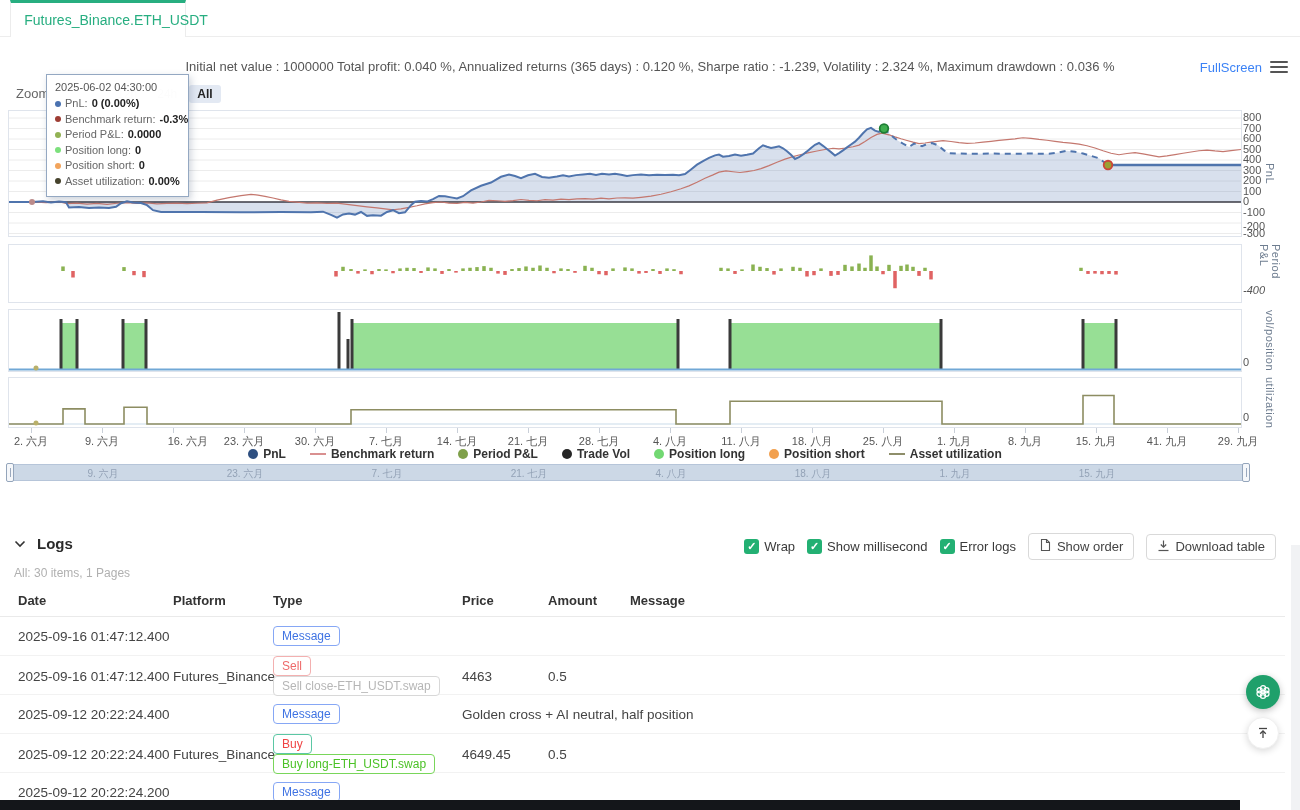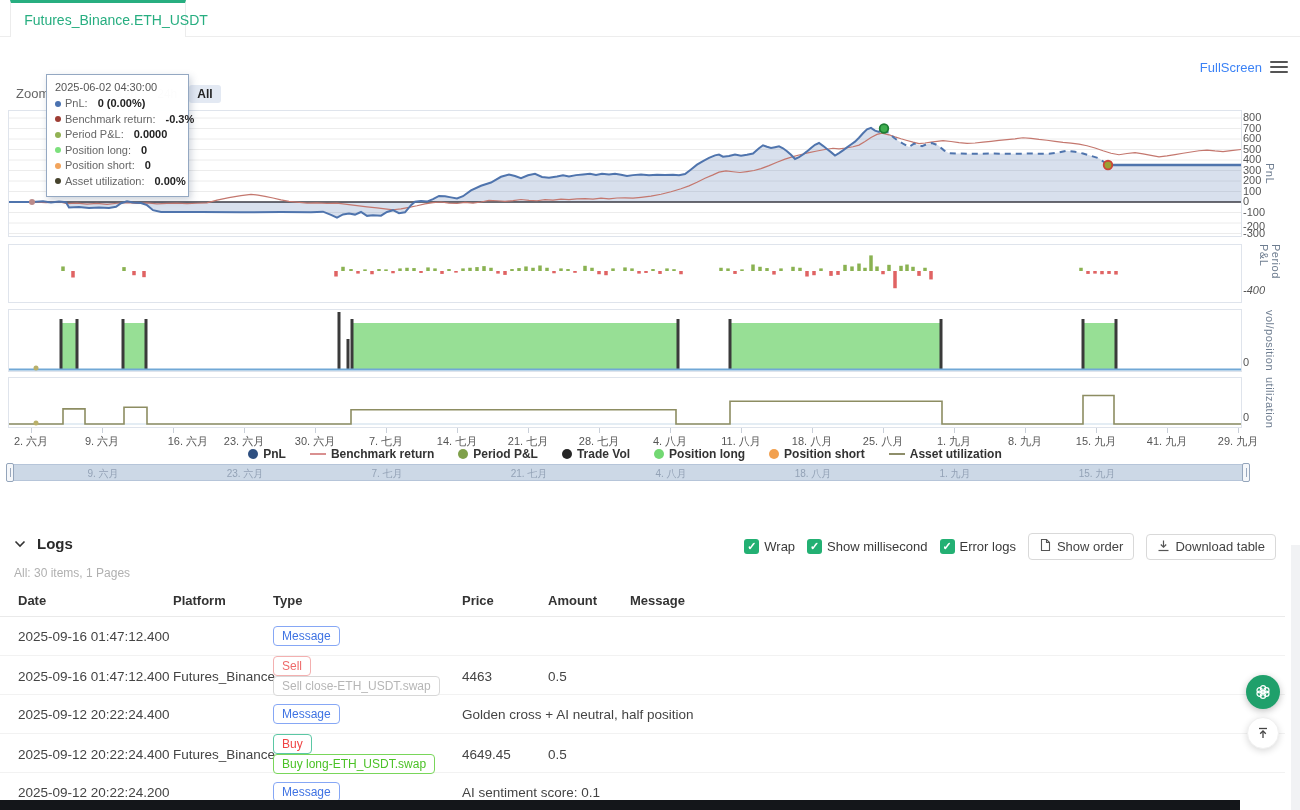--- a/index.html
+++ b/index.html
@@ -26,21 +26,21 @@
   .zbtn.active { background:#e3e9f3; color:#222; font-weight:bold; }
 
   
   .tooltip { position:absolute; left:46px; top:74px; width:143px; z-index:12;
              background:rgba(255,255,255,0.97); border:1px solid #94a8c2;
              box-shadow:2px 3px 7px rgba(60,80,110,0.25); padding:6px 8px 7px 8px;
              font-size:11px; color:#666; }
   .tt-title { margin-bottom:3px; color:#555; }
   .tt-row { display:flex; align-items:center; line-height:15.5px; white-space:nowrap; }
   .tt-dot { width:6px; height:6px; border-radius:50%; margin-right:4px; flex:0 0 auto; }
-  .tt-val { font-weight:bold; color:#222; margin-left:10px; }
+  .tt-val { font-weight:bold; color:#222; margin-left:4px; }
 
   
   .panel { position:absolute; left:8px; width:1234px; border:1px solid #dfe4ec; background:#fff; }
   .panel svg { display:block; }
   #panel-pnl    { top:110px; height:127px; }
   #panel-period { top:244px; height:59px;  }
   #panel-vol    { top:309px; height:63px;  }
   #panel-util   { top:377px; height:51px;  }
 
   .ytick { position:absolute; left:1243px; width:34px; font-size:11px; color:#555; }
@@ -108,20 +108,21 @@
 <body>
 
 <div class="page">
 
   <div class="tabbar">
     <div class="tab">
       <span>Futures_Binance.ETH_USDT</span>
     </div>
   </div>
 
+  <div class="stats">Initial net value : 1000000 Total profit: 0.040 %, Annualized returns (365 days) : 0.120 %, Sharpe ratio : -1.239, Volatility : 2.324 %, Maximum drawdown : 0.036 %</div>
   <div class="fullscreen">FullScreen</div>
   <div class="burger">
       <span></span>
       <span></span>
       <span></span>
     </div>
 
   <div class="zoomrow">
     <span class="zlabel">Zoom</span>
     <span id="zoom-buttons"><span class="zbtn">12h</span><span class="zbtn">24h</span><span class="zbtn active">All</span></span>
@@ -494,21 +495,20 @@
           <div>Futures_Binance</div>
           <div><span class="badge teal">Buy</span><span class="badge green">Buy long-ETH_USDT.swap</span></div>
           <div>4649.45</div>
           <div>0.5</div>
           <div></div>
         </div>
         <div class="trow tbody-row">
           <div>2025-09-12 20:22:24.200</div>
           <div></div>
           <div><span class="badge blue">Message</span></div>
-          <div style="grid-column: 4 / -1;">AI sentiment score: 0.1</div>
         </div>
       </div>
   </div>
 
   <div class="fab fab-green">
     <svg width="18" height="18" viewBox="0 0 18 18">
       <g fill="none" stroke="#fff" stroke-width="1.2">
         <circle cx="9" cy="5.2" r="2.6"></circle>
           <circle cx="12.4" cy="7.2" r="2.6"></circle>
           <circle cx="12.4" cy="10.8" r="2.6"></circle>

